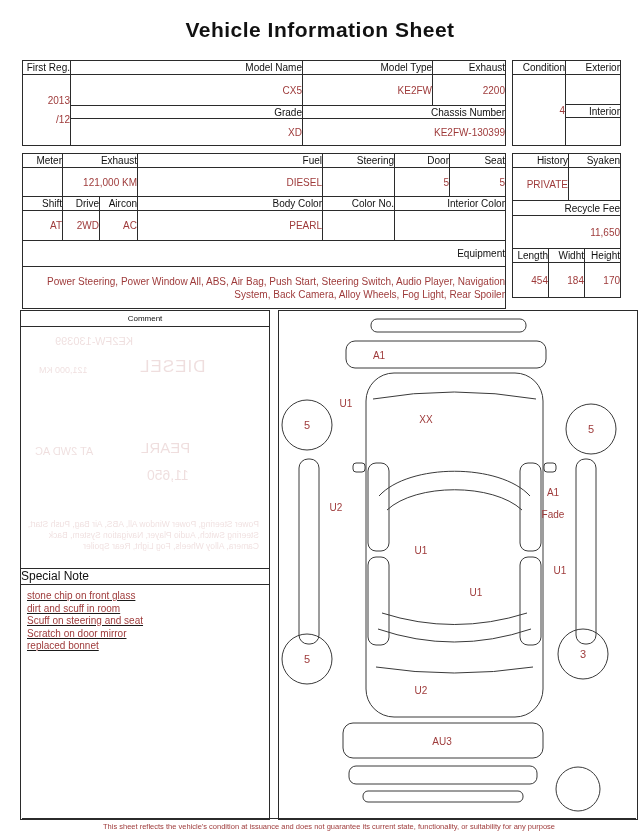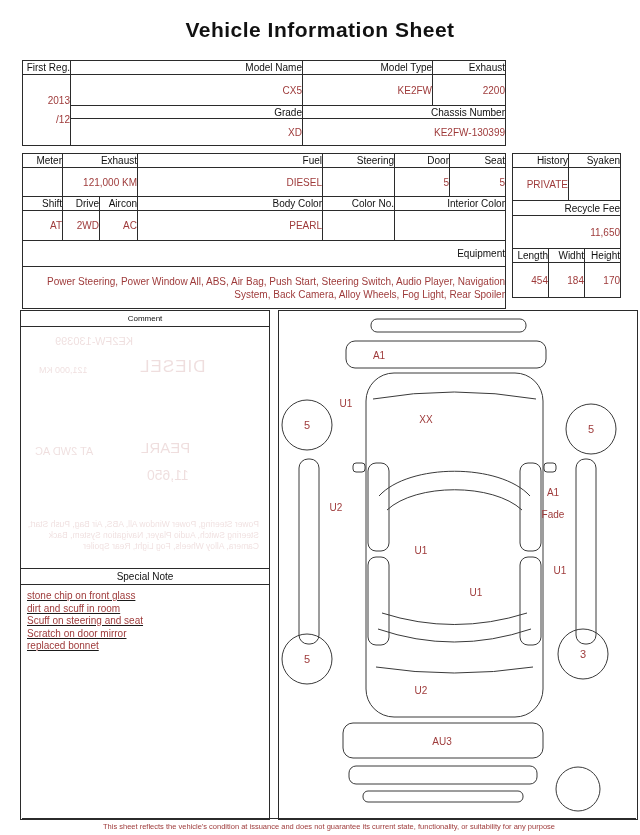--- a/index.html
+++ b/index.html
@@ -31,21 +31,21 @@
     height:15px;line-height:15px;text-align:center;font-size:8px;color:#111;
     border-bottom:1px solid var(--ink);
   }
   .ghost-area{position:relative;height:241px;overflow:hidden;}
   .ghost{
     position:absolute;color:var(--red);opacity:.16;transform:scaleX(-1);
     filter:blur(.4px);white-space:nowrap;
   }
   .ghost.wrap{white-space:normal;}
   .special-head{
-    height:15px;line-height:15px;text-align:center;font-size:10px;color:#111;
+    height:15px;line-height:15px;font-size:12px;color:#111;
     border-top:1px solid var(--ink);border-bottom:1px solid var(--ink);
   }
   .notes{padding:5px 6px;text-decoration:underline;}
   .note-line{font-size:10px;line-height:12.5px;color:var(--red);}
   .footer{
     top:818px;left:22px;width:614px;border-top:1px solid var(--ink);
     padding-top:3px;text-align:center;font-size:7.5px;color:var(--red);
   }
   svg .outline{fill:none;stroke:#3a3a3a;stroke-width:1;}
   svg text.dl{font-size:10px;fill:var(--red);text-anchor:middle;
@@ -87,20 +87,42 @@
       <td class="hd">Grade</td>
       <td class="hd" colspan="2">Chassis Number</td>
     </tr>
     <tr style="height:27px">
       <td class="v s13">XD</td>
       <td class="v s13" colspan="2">KE2FW-130399</td>
     </tr>
   </tbody>
     </table>
 
+  <table class="t" style="left:512px;top:60px;width:108px;">
+    <colgroup>
+        <col style="width:53px">
+        <col style="width:55px">
+      </colgroup>
+    <tbody>
+        <tr style="height:14px">
+      <td class="hd">Condition</td>
+      <td class="hd">Exterior</td>
+    </tr>
+    <tr style="height:30px">
+      <td class="v s20" rowspan="3">4</td>
+      <td></td>
+    </tr>
+    <tr style="height:13px">
+      <td class="hd">Interior</td>
+    </tr>
+    <tr style="height:28px">
+      <td></td>
+    </tr>
+  </tbody>
+    </table>
 
   <table class="t" style="left:22px;top:153px;width:483px;">
     <colgroup>
       <col style="width:40px">
         <col style="width:37px">
         <col style="width:38px">
       <col style="width:185px">
         <col style="width:72px">
         <col style="width:55px">
         <col style="width:56px">

